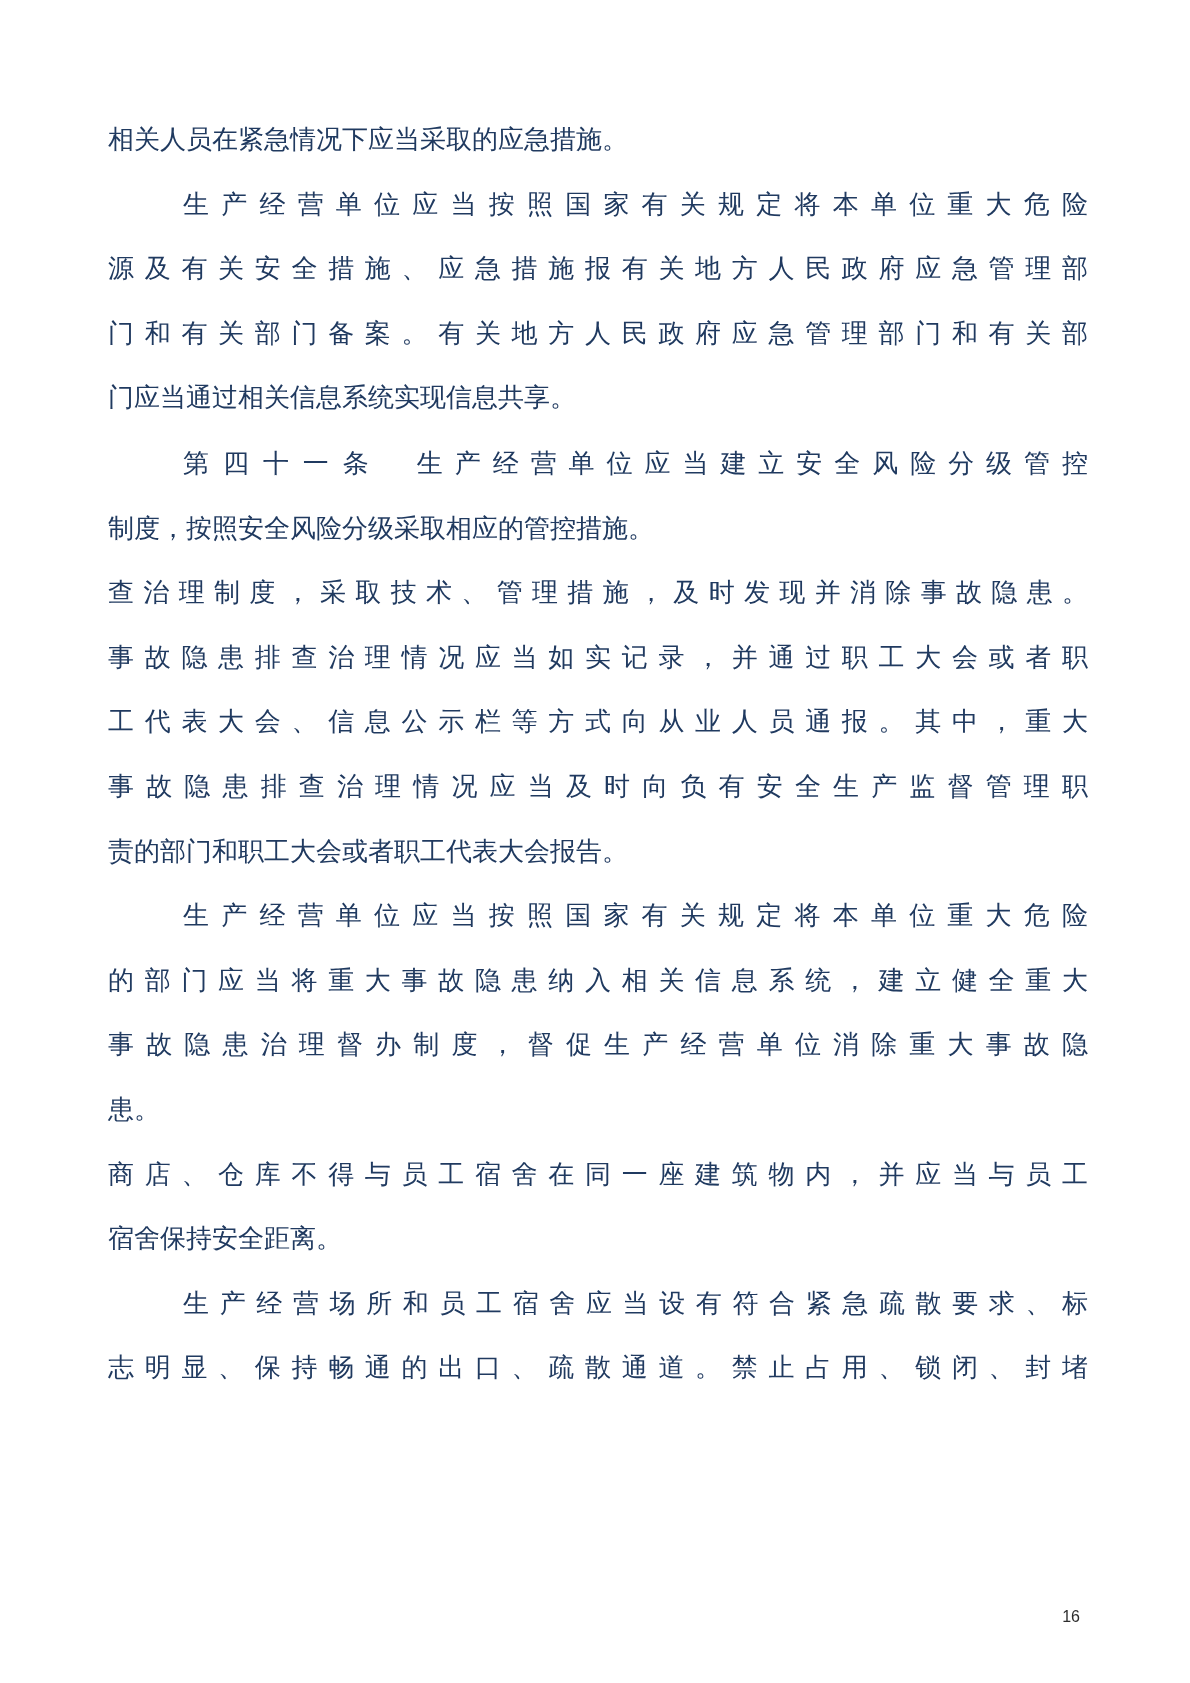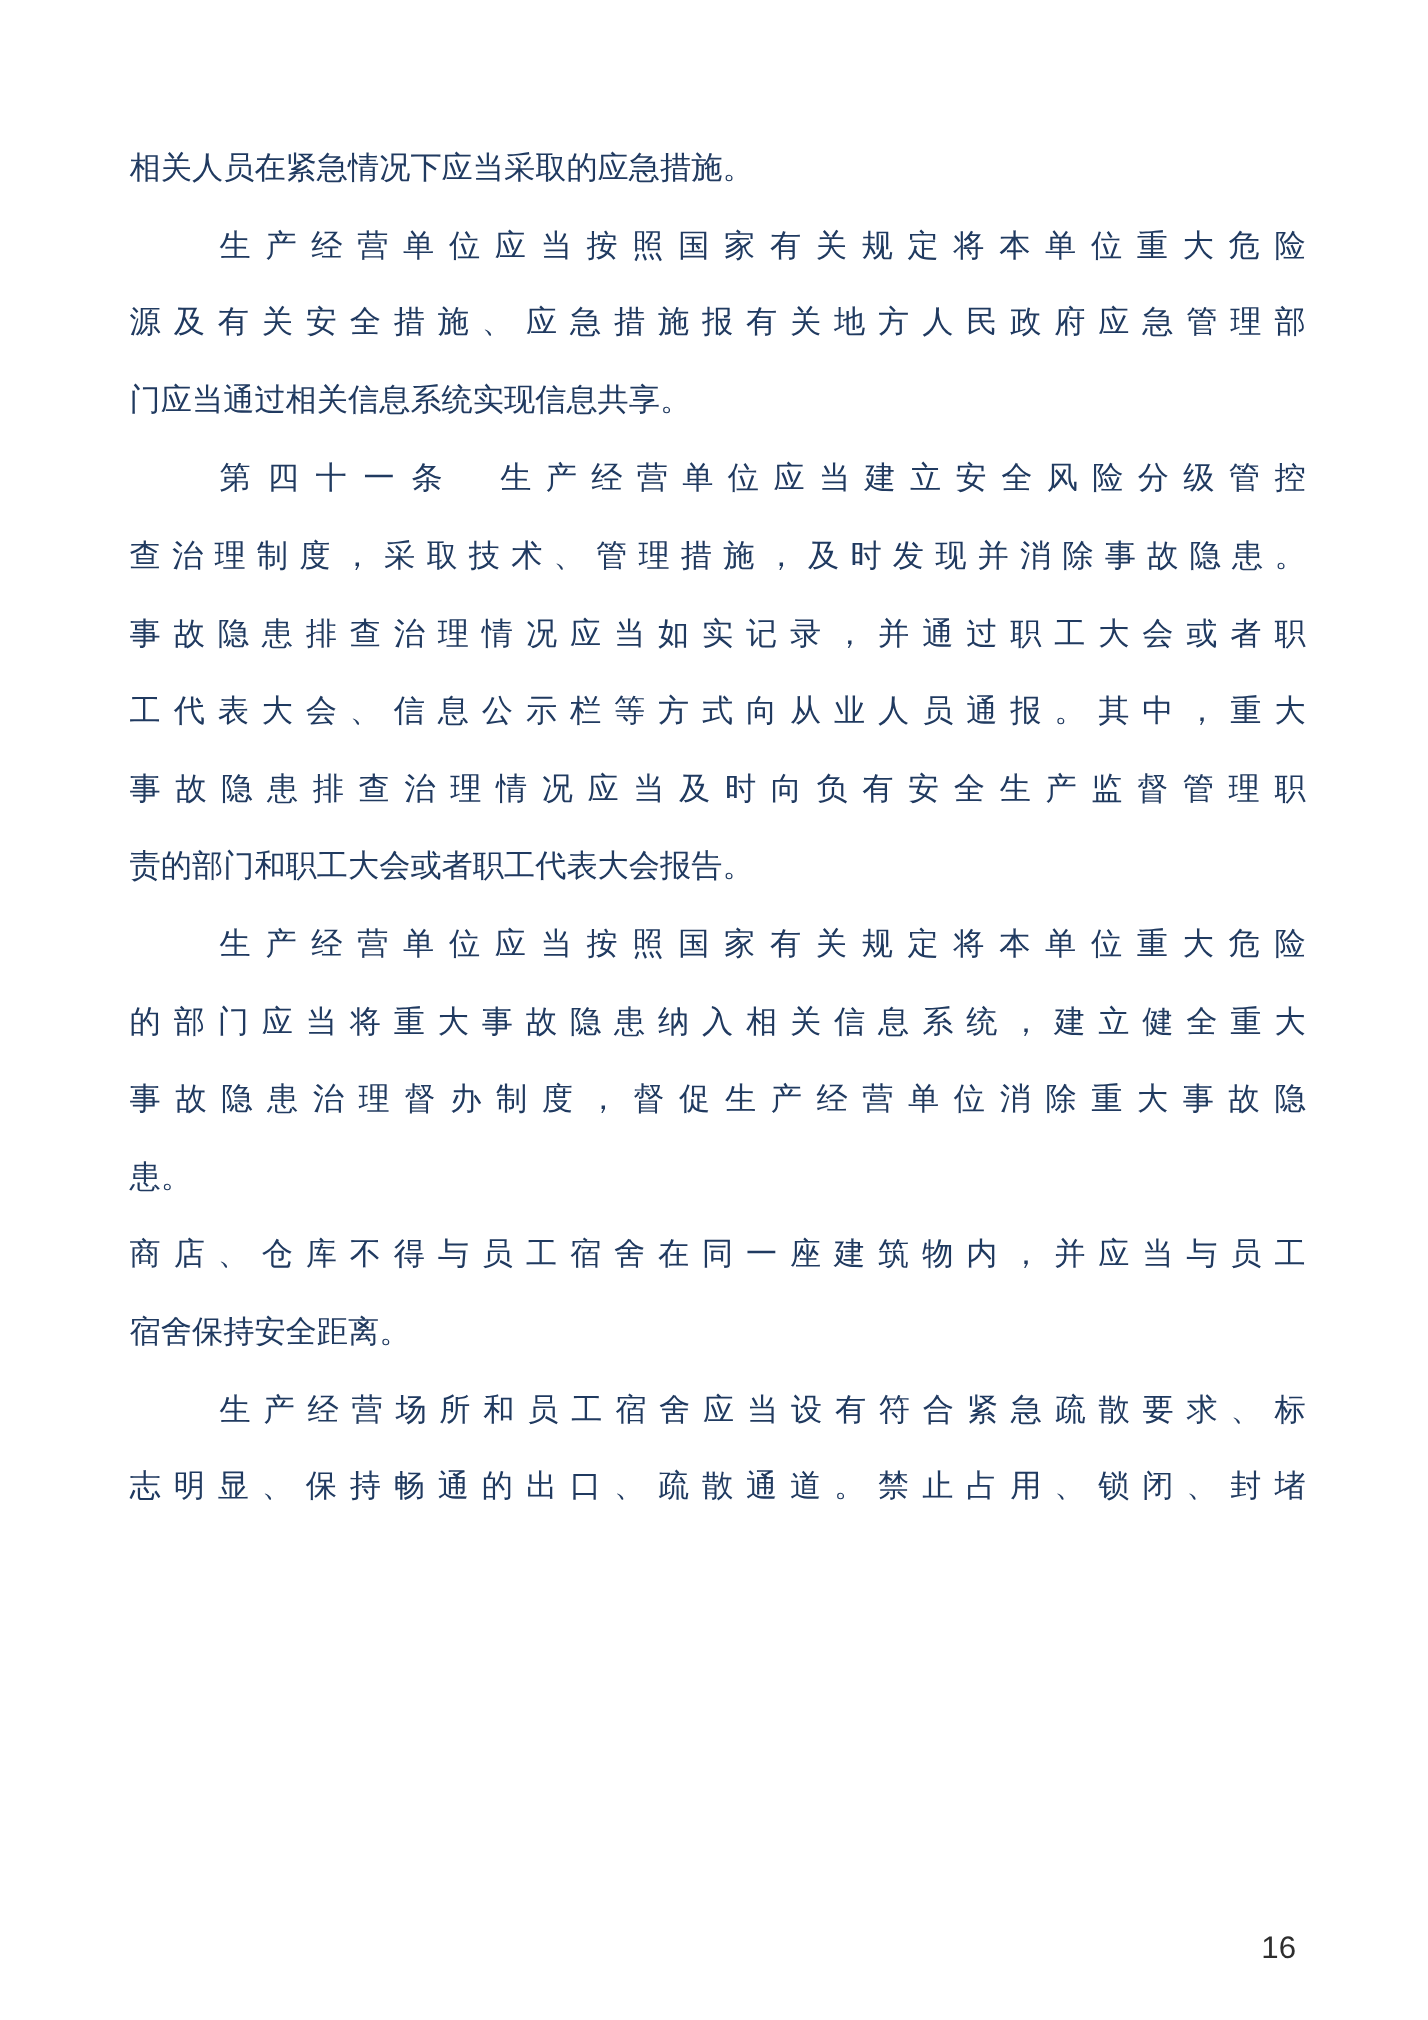--- a/index.html
+++ b/index.html
@@ -43,34 +43,36 @@
     font-family: "Liberation Sans", "DejaVu Sans", sans-serif;
     font-weight: 400;
     margin-right: 34px;
     letter-spacing: 2px;
   }
   .page-number {
     position: absolute;
     top: 1608px;
     right: 110px;
     font-family: "Liberation Sans", "DejaVu Sans", sans-serif;
-    font-size: 26px;
+    font-size: 16px;
     color: var(--page-number);
   }
 </style>
 </head>
 <body>
 
 <div class="page">
   <div class="content">
     <p class="line">相关人员在紧急情况下应当采取的应急措施。</p>
     <p class="line justify indent">生产经营单位应当按照国家有关规定将本单位重大危险</p>
     <p class="line justify">源及有关安全措施、应急措施报有关地方人民政府应急管理部</p>
+    <p class="line justify">门和有关部门备案。有关地方人民政府应急管理部门和有关部</p>
     <p class="line">门应当通过相关信息系统实现信息共享。</p>
     <p class="line justify indent"><span class="article-no">第四十一条</span><span>生产经营单位应当建立安全风险分级管控</span></p>
+    <p class="line">制度，按照安全风险分级采取相应的管控措施。</p>
     <p class="line justify">查治理制度，采取技术、管理措施，及时发现并消除事故隐患。</p>
     <p class="line justify">事故隐患排查治理情况应当如实记录，并通过职工大会或者职</p>
     <p class="line justify">工代表大会、信息公示栏等方式向从业人员通报。其中，重大</p>
     <p class="line justify">事故隐患排查治理情况应当及时向负有安全生产监督管理职</p>
     <p class="line">责的部门和职工大会或者职工代表大会报告。</p>
     <p class="line justify indent">生产经营单位应当按照国家有关规定将本单位重大危险</p>
     <p class="line justify">的部门应当将重大事故隐患纳入相关信息系统，建立健全重大</p>
     <p class="line justify">事故隐患治理督办制度，督促生产经营单位消除重大事故隐</p>
     <p class="line">患。</p>
     <p class="line justify">商店、仓库不得与员工宿舍在同一座建筑物内，并应当与员工</p>

